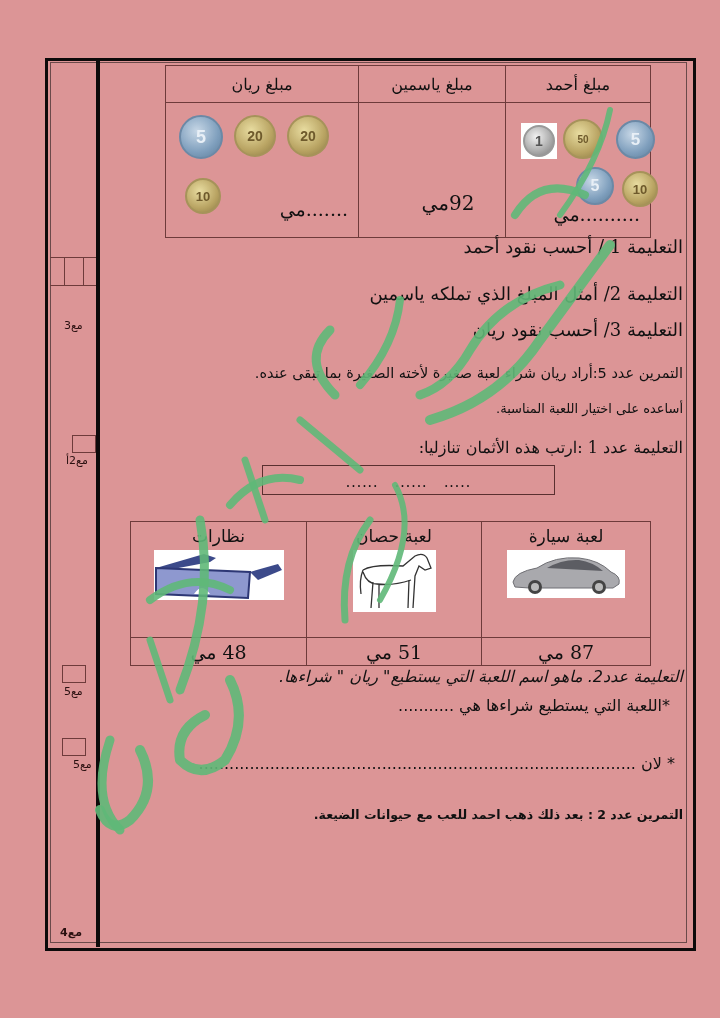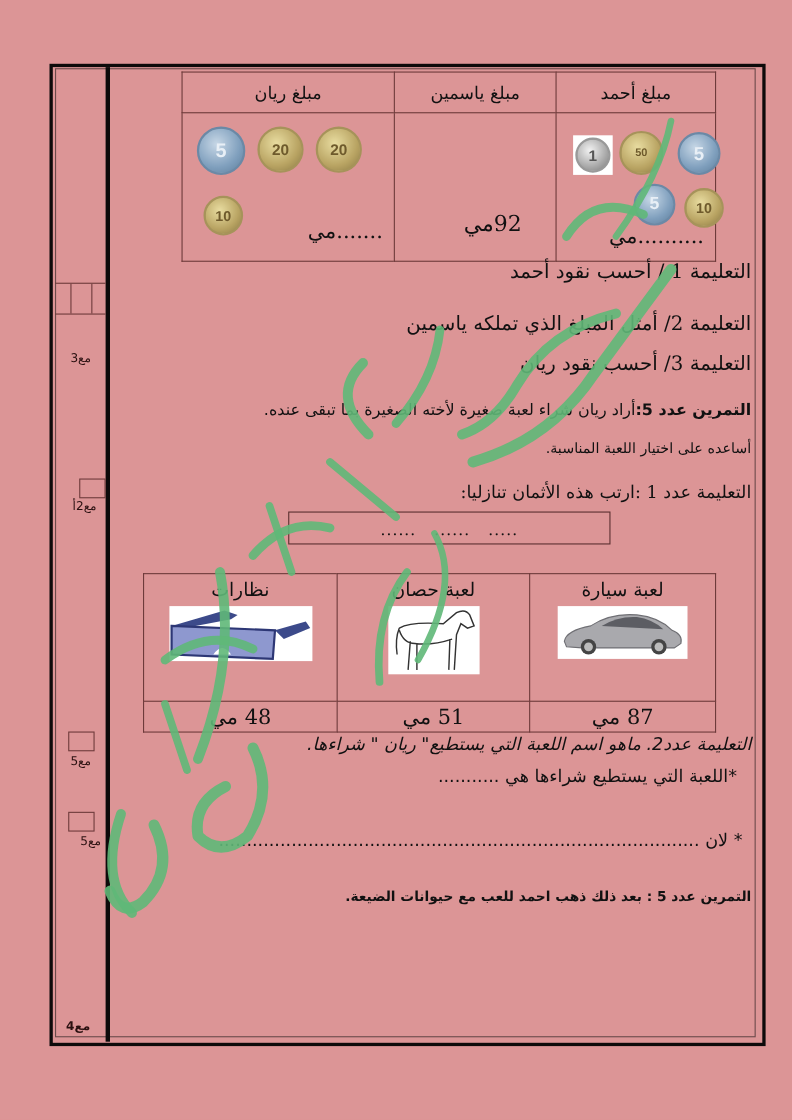--- a/index.html
+++ b/index.html
@@ -19,21 +19,21 @@
   .cell-body{position:relative;height:134px;}
   .coin{position:absolute;border-radius:50%;display:flex;align-items:center;justify-content:center;font-family:"Liberation Sans",sans-serif;font-weight:bold;}
   .coin.gold{background:radial-gradient(circle at 40% 35%,#e8dca0,#b9a463 60%,#8c7a44);color:#6e5a2c;border:2px solid #a6935a;box-sizing:border-box;}
   .coin.blue{background:radial-gradient(circle at 40% 35%,#c7d7e6,#7f9fbd 60%,#5d7d9a);color:#e8eff6;border:2px solid #6b89a6;box-sizing:border-box;}
   .coin.silver{background:radial-gradient(circle at 40% 35%,#f2f2f2,#aaa 60%,#7b7b7b);color:#555;border:2px solid #999;box-sizing:border-box;}
   .coin-bg-white{position:absolute;background:#fff;}
   .amount{position:absolute;font-size:19px;margin-left:32px;}
   .line{position:absolute;right:37px;direction:rtl;white-space:nowrap;}
   .instr{font-size:18px;}
   .small{font-size:15px;font-family:"DejaVu Sans","Liberation Sans",sans-serif;}
-  b.bold{font-weight:bold;}
+  b.bold{font-weight:normal;}
   .order-box{left:262px;top:465px;width:291px;height:28px;border:1px solid #5a3030;text-align:center;font-size:14px;letter-spacing:1px;}
   .toys-tbl{left:130px;top:521px;width:521px;height:144px;direction:rtl;}
   .toys-tbl .name{font-size:17px;height:115px;}
   .toys-tbl .price{font-size:19px;height:27px;vertical-align:middle;}
   .pic{margin:4px auto 0;background:#fff;position:relative;}
   .watermark{position:absolute;left:0;top:0;pointer-events:none;}
 </style>
 </head>
 <body>
 
@@ -151,21 +151,21 @@
     <td class="price">51 مي</td>
     <td class="price">48 مي</td>
   </tr>
 </tbody>
   </table>
 
 <div class="line small" style="top:667px;font-size:16px;font-style:italic;">التعليمة عدد2. ماهو اسم اللعبة التي يستطيع" ريان  " شراءها.</div>
 <div class="line small" style="top:696px;right:50px;font-size:16px;">*اللعبة التي يستطيع شراءها هي   ...........</div>
 <div class="line small" style="top:754px;right:45px;font-size:16px;">* لان ......................................................................................</div>
 
-<div class="line small" style="top:807px;font-size:12.5px;font-weight:bold;">التمرين عدد 5 : بعد ذلك ذهب احمد للعب مع حيوانات الضيعة.</div>
+<div class="line small" style="top:807px;font-size:12.5px;font-weight:bold;">التمرين عدد 2 : بعد ذلك ذهب احمد للعب مع حيوانات الضيعة.</div>
 
 <svg class="watermark" width="720" height="1018">
   <g fill="none" stroke="#5fb878" stroke-opacity="0.9" stroke-linecap="round" stroke-linejoin="round">
     <path d="M610 110 Q600 160 560 215" stroke-width="6"></path>
     <path d="M585 195 Q540 175 515 215" stroke-width="8"></path>
     <path d="M610 245 L540 340 Q500 400 430 420" stroke-width="10"></path>
     <path d="M560 285 Q500 300 470 350 Q450 385 420 395" stroke-width="9"></path>
     <path d="M400 300 Q395 345 360 385" stroke-width="8"></path>
     <path d="M335 395 Q300 360 330 330" stroke-width="9"></path>
     <path d="M300 420 L360 470" stroke-width="7"></path>

